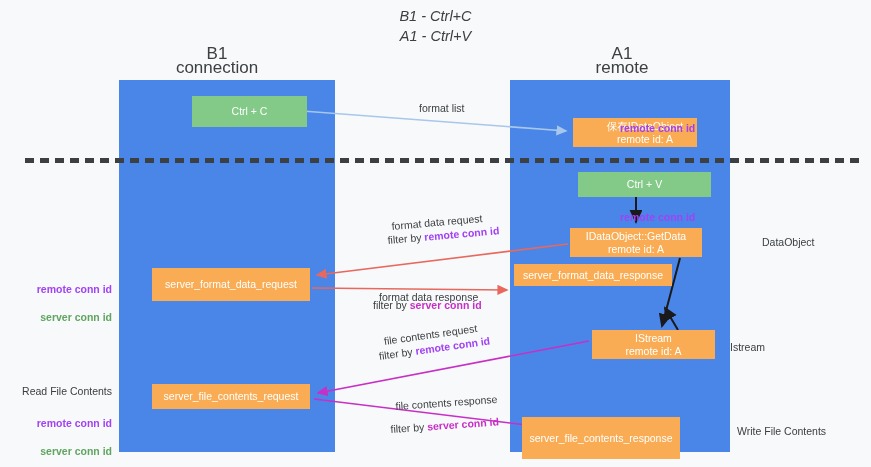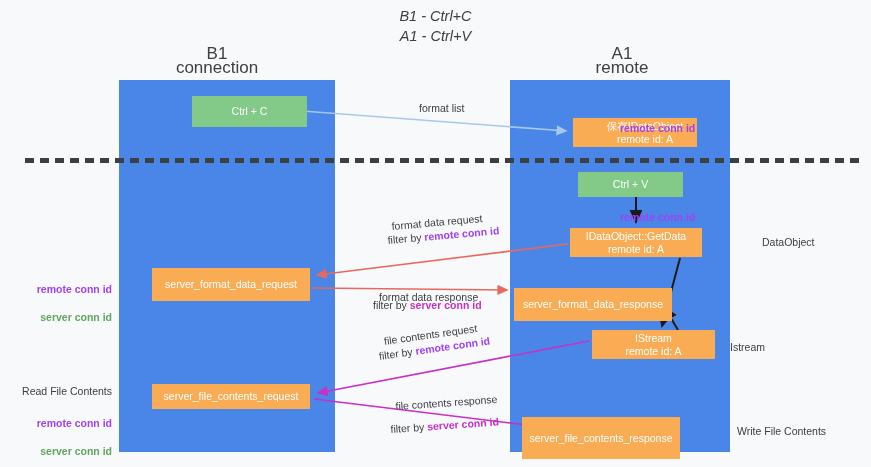--- a/index.html
+++ b/index.html
@@ -68,25 +68,25 @@
     color: #ffffff;
     font-size: 10.5px;
     line-height: 13px;
     text-align: center;
     white-space: pre-line;
   }
   .box.green  { background: #83c987; }
   .box.orange { background: #f9ac53; }
 
   #box-ctrlc   { left: 160px; top: 96px;  width: 115px; height: 31px; margin-left: 32px; }
-  #box-ctrlv   { left: 578px; top: 172px; width: 105px; height: 25px; }
+  #box-ctrlv   { left: 578px; top: 172px; width: 133px; height: 25px; }
   #box-idataobject-save { left: 573px; top: 118px; width: 124px; height: 29px; padding-left: 20px; }
   #box-getdata { left: 570px; top: 228px; width: 132px; height: 29px; }
   #box-sfdreq  { left: 152px; top: 268px; width: 158px; height: 33px; }
-  #box-sfdres  { left: 514px; top: 288px; width: 158px; height: 33px; }
+  #box-sfdres  { left: 514px; top: 264px; width: 158px; height: 22px; }
   #box-istream { left: 592px; top: 330px; width: 123px; height: 29px; }
   #box-sfcreq  { left: 152px; top: 384px; width: 158px; height: 25px; }
   #box-sfcres  { left: 522px; top: 417px; width: 158px; height: 42px; }
 
   .side-label {
     position: absolute;
     font-size: 10.5px;
     line-height: 14px;
     color: #3c4043;
     white-space: pre-line;

